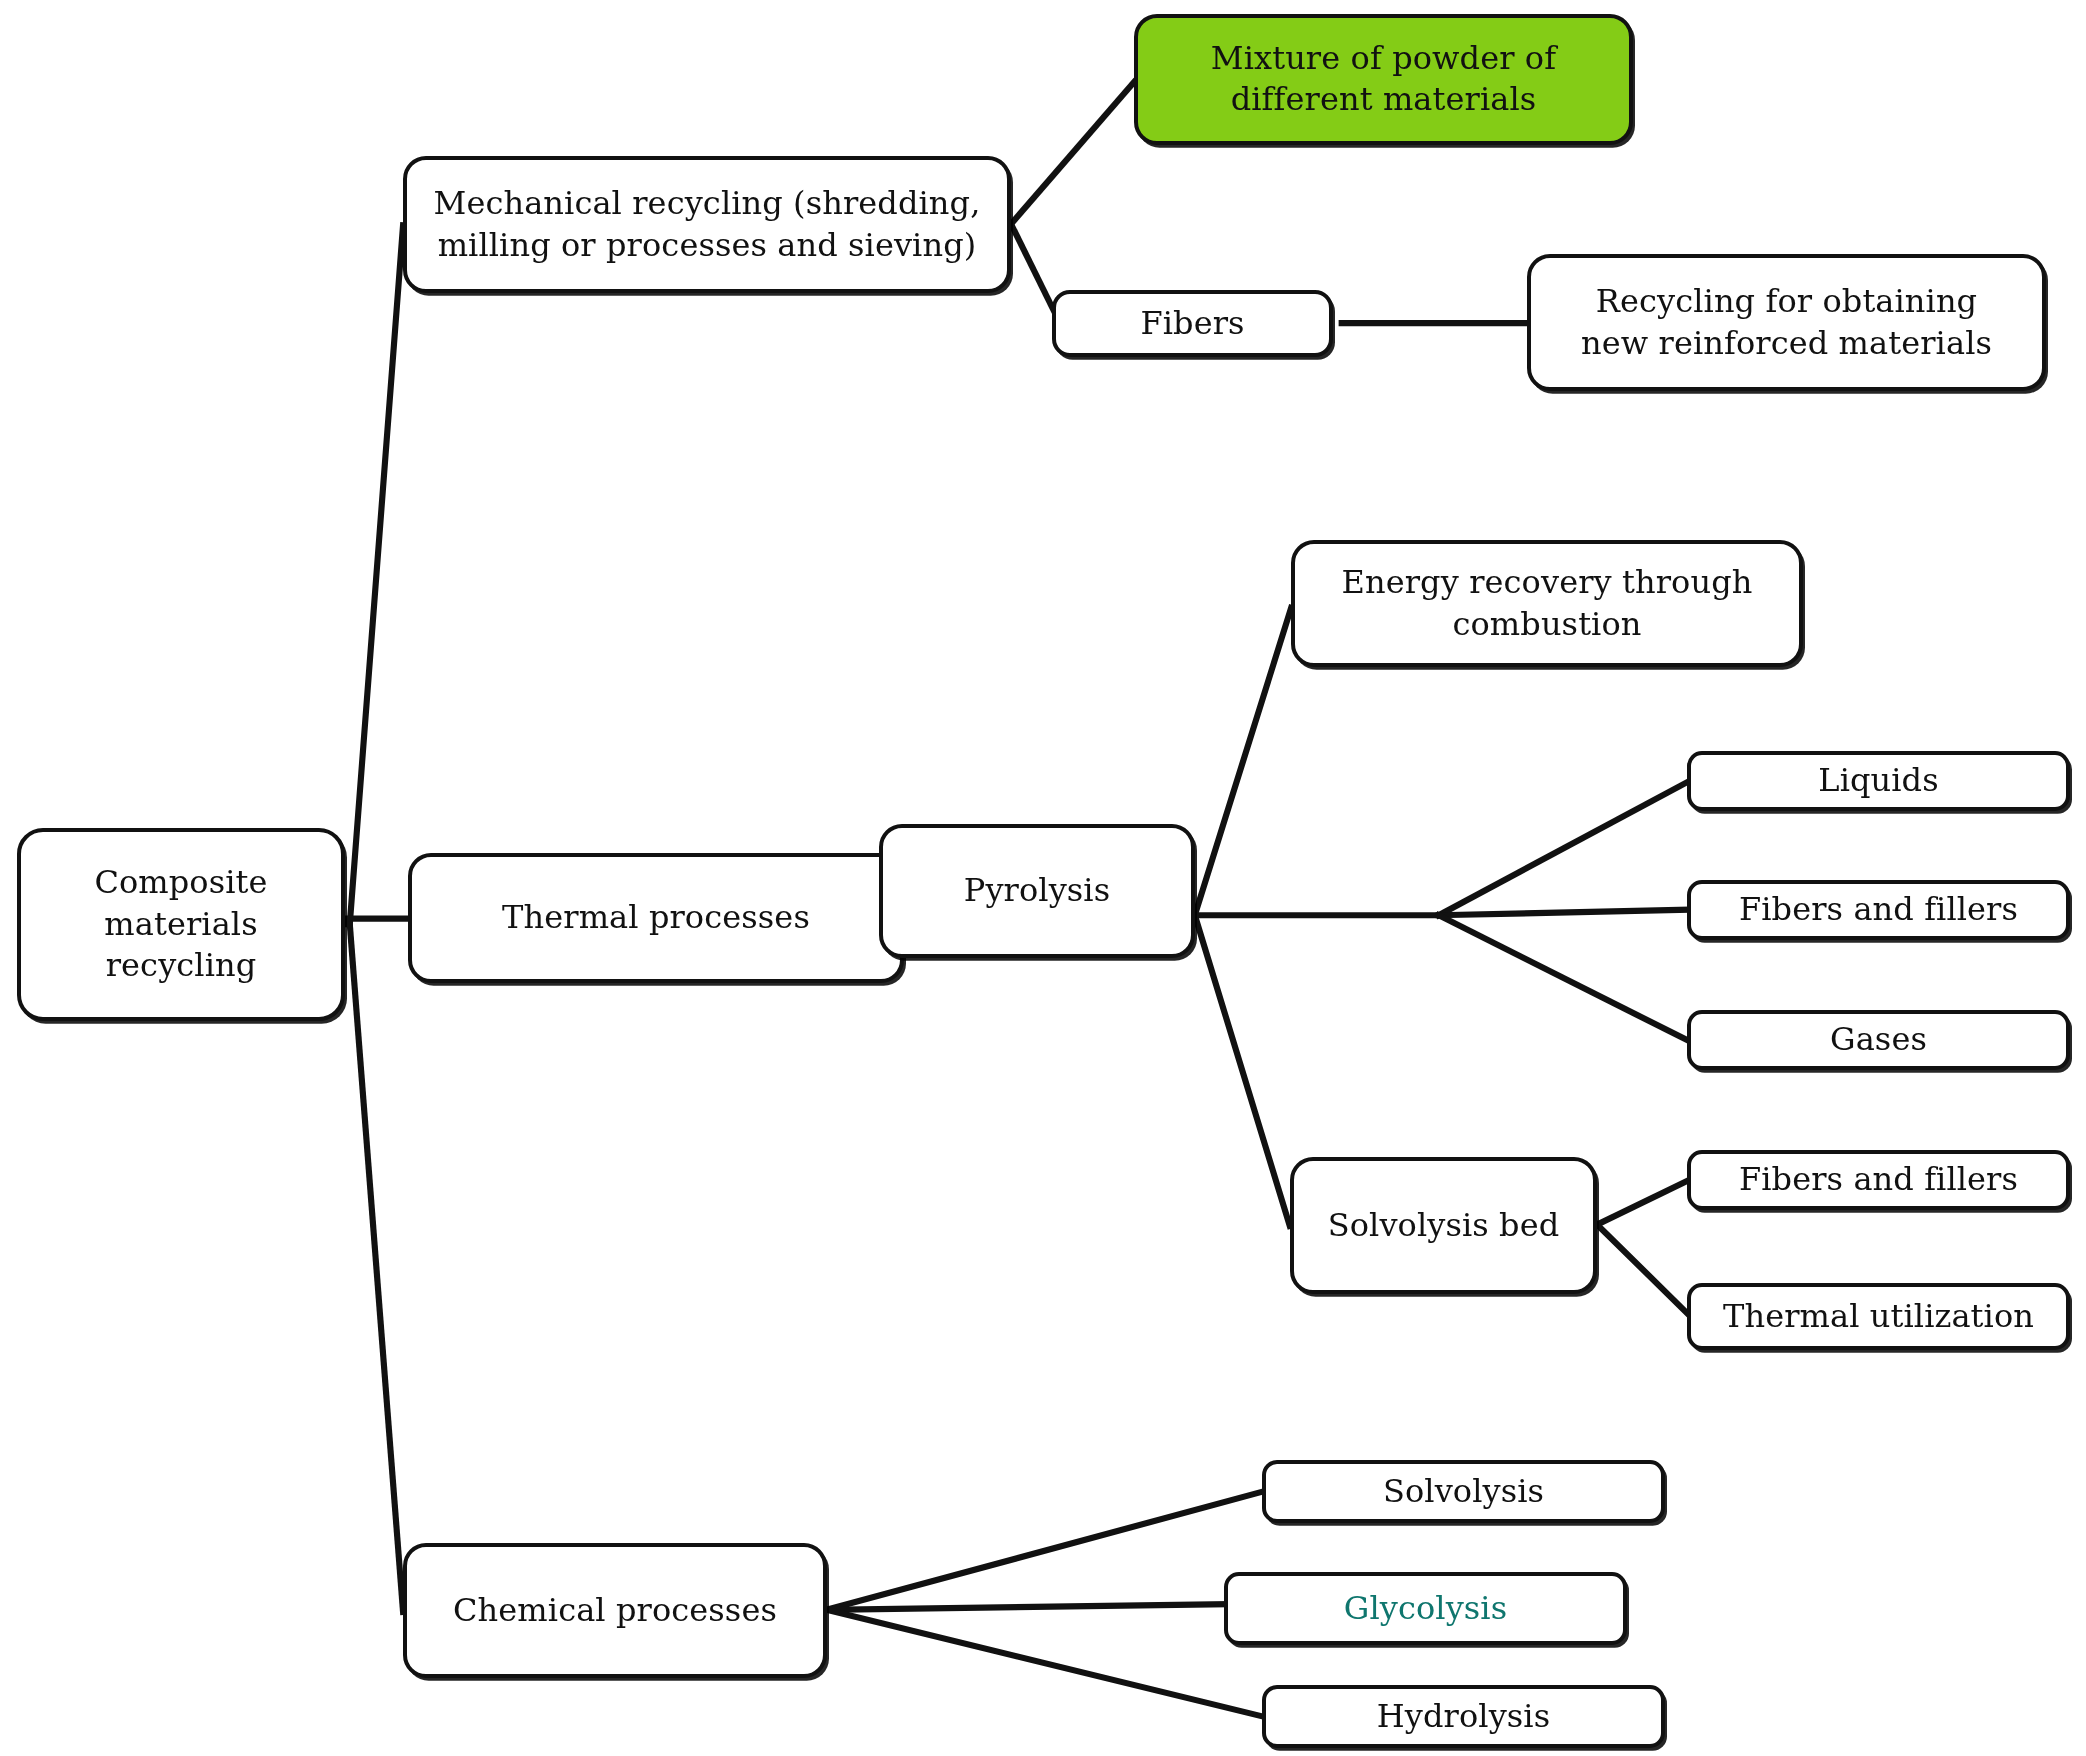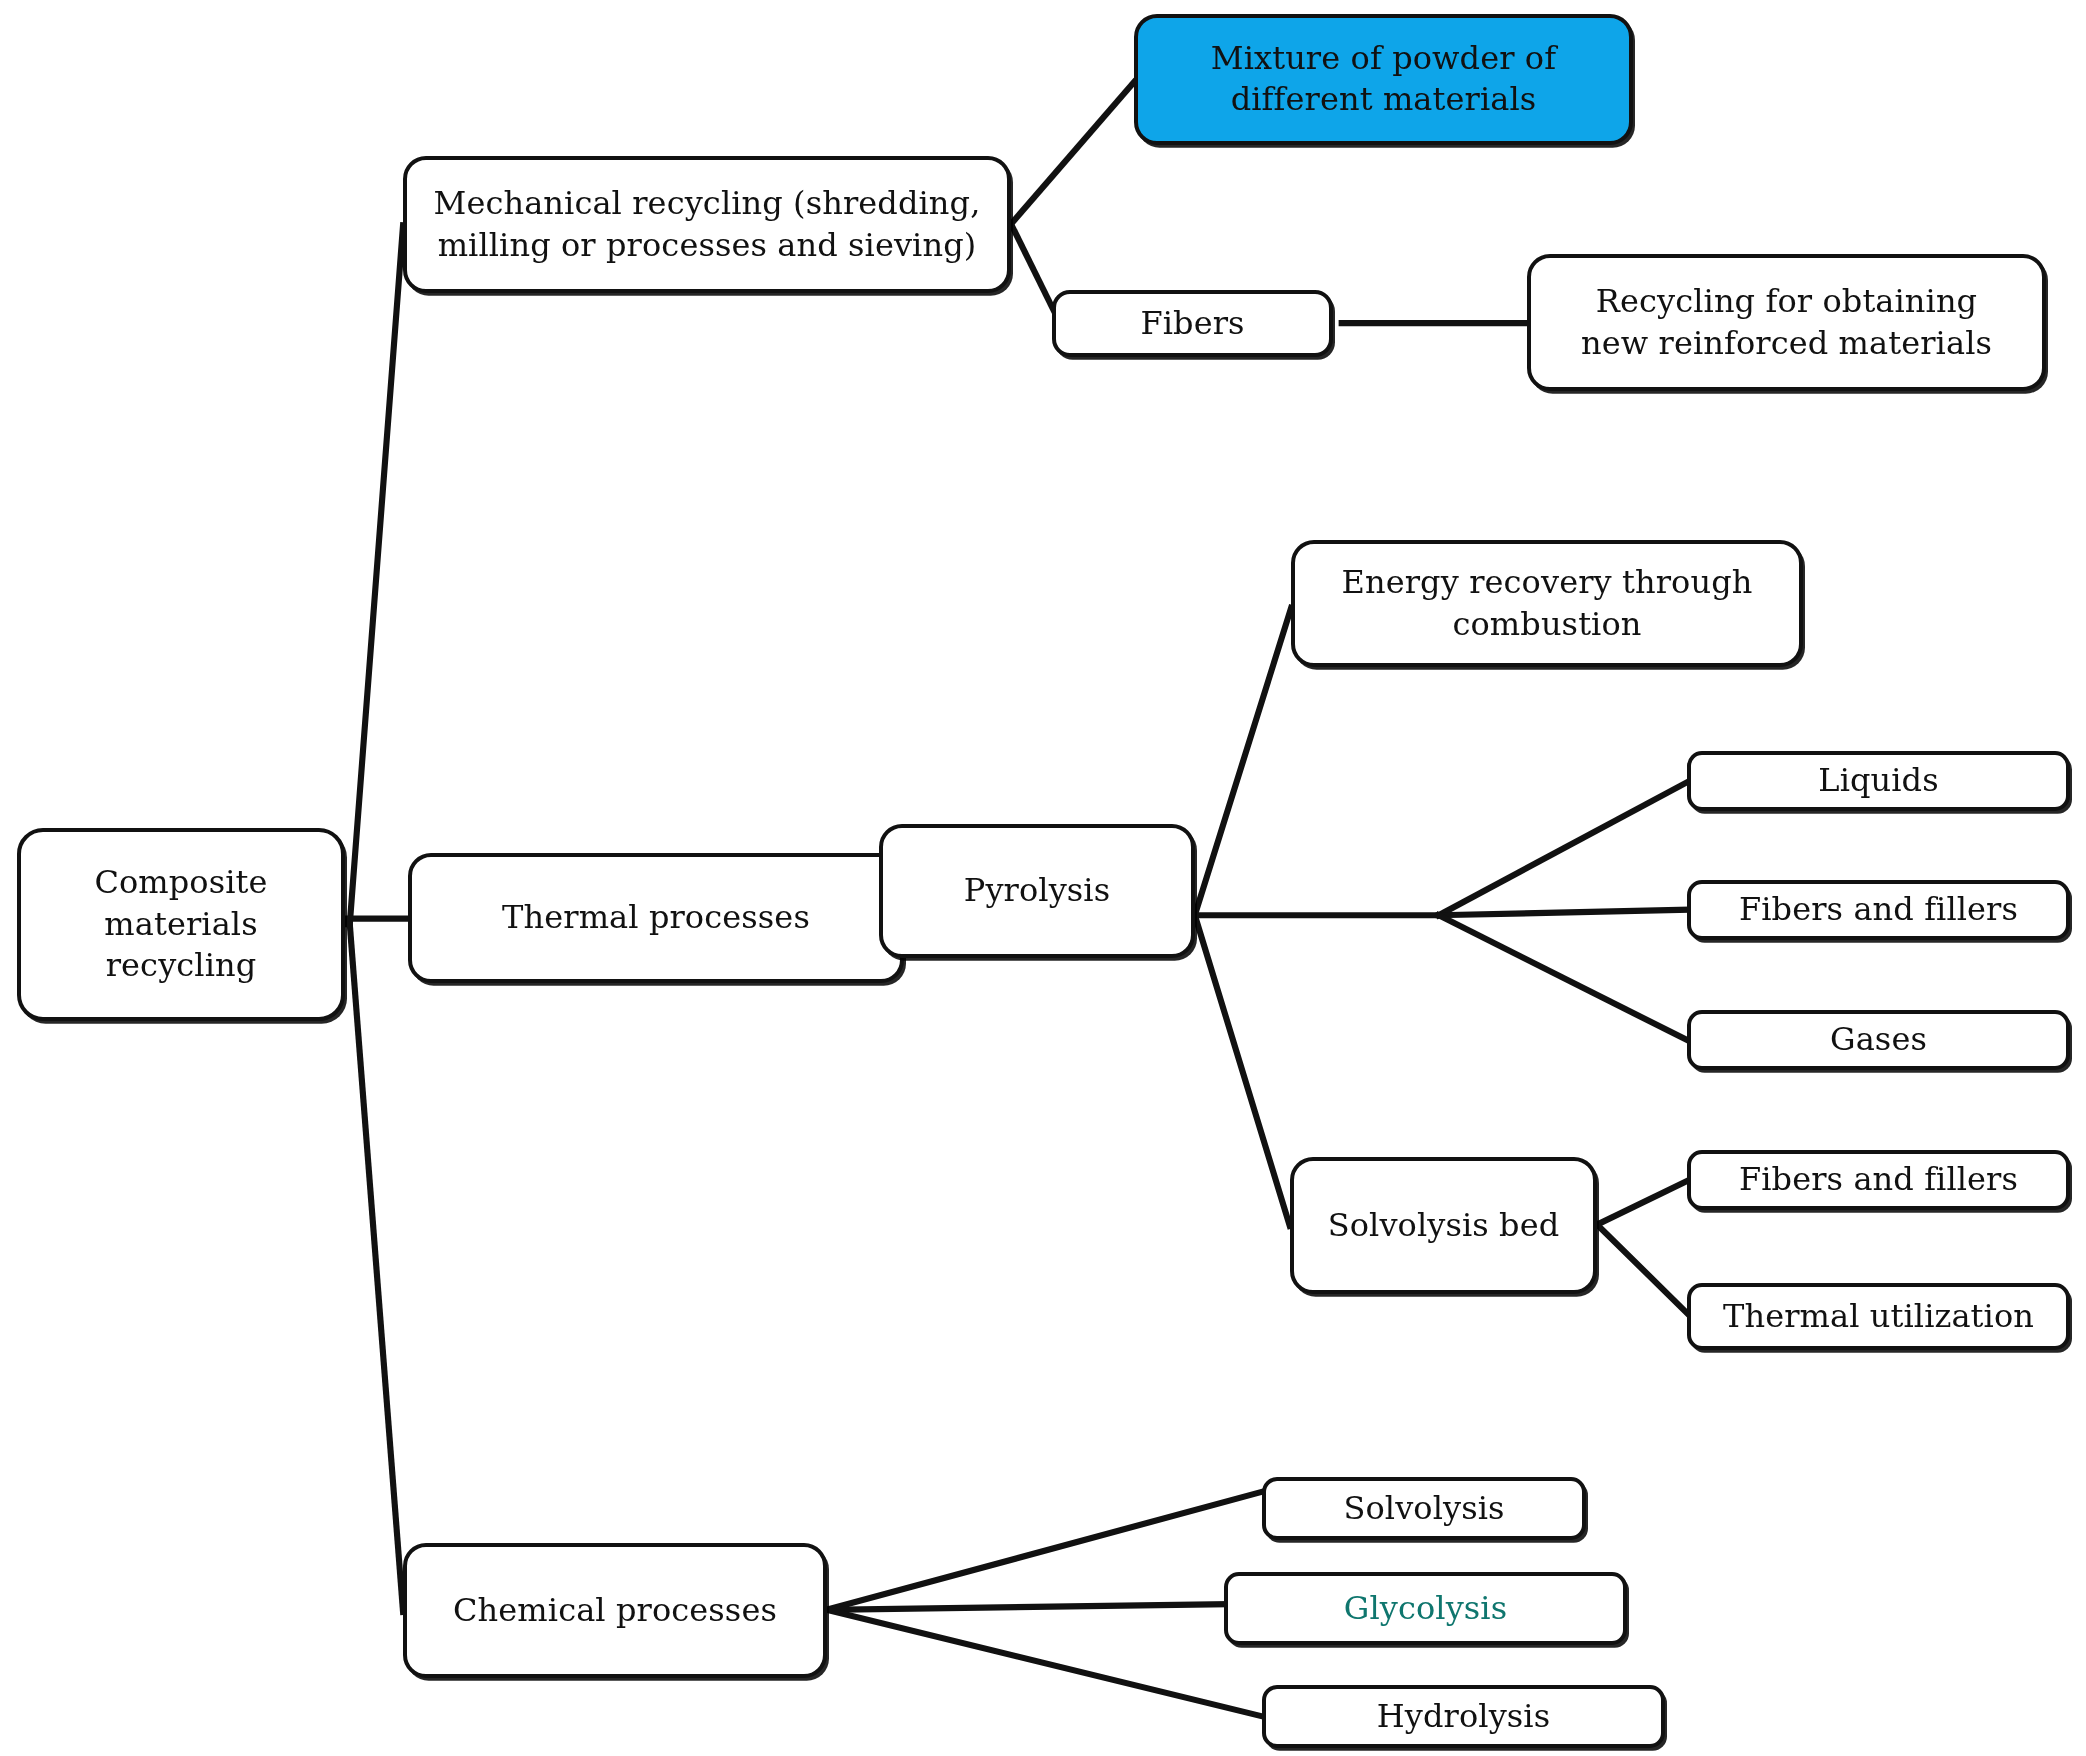--- a/index.html
+++ b/index.html
@@ -84,21 +84,21 @@
   <div id="node-layer">
       <div class="node" style="left: 17px; top: 828px; width: 328px; height: 193px; border-radius: 26px; font-size: 32px; border-color: rgb(17, 17, 17); background: rgb(255, 255, 255); color: rgb(17, 17, 17);">
         <span class="node-text">Composite
 materials
 recycling</span>
       </div>
       <div class="node" style="left: 403px; top: 156px; width: 608px; height: 137px; border-radius: 23px; font-size: 32px; border-color: rgb(17, 17, 17); background: rgb(255, 255, 255); color: rgb(17, 17, 17);">
         <span class="node-text">Mechanical recycling (shredding,
 milling or processes and sieving)</span>
       </div>
-      <div class="node" style="left: 1134px; top: 13.7px; width: 499px; height: 131px; border-radius: 23px; font-size: 32px; border-color: rgb(17, 17, 17); background: #0ea5e9; color: rgb(17, 17, 17);">
+      <div class="node" style="left: 1134px; top: 13.7px; width: 499px; height: 131px; border-radius: 23px; font-size: 32px; border-color: rgb(17, 17, 17); background: #84cc16; color: rgb(17, 17, 17);">
         <span class="node-text">Mixture of powder of
 different materials</span>
       </div>
       <div class="node" style="left: 1052px; top: 290px; width: 281px; height: 67px; border-radius: 18px; font-size: 32px; border-color: rgb(17, 17, 17); background: rgb(255, 255, 255); color: rgb(17, 17, 17);">
         <span class="node-text">Fibers</span>
       </div>
       <div class="node" style="left: 1527px; top: 254px; width: 519px; height: 137px; border-radius: 23px; font-size: 32px; border-color: rgb(17, 17, 17); background: rgb(255, 255, 255); color: rgb(17, 17, 17);">
         <span class="node-text">Recycling for obtaining
 new reinforced materials</span>
       </div>
@@ -126,21 +126,21 @@
       </div>
       <div class="node" style="left: 1687px; top: 1150px; width: 383px; height: 60px; border-radius: 15px; font-size: 32px; border-color: rgb(17, 17, 17); background: rgb(255, 255, 255); color: rgb(17, 17, 17);">
         <span class="node-text">Fibers and fillers</span>
       </div>
       <div class="node" style="left: 1687px; top: 1283px; width: 383px; height: 67px; border-radius: 15px; font-size: 32px; border-color: rgb(17, 17, 17); background: rgb(255, 255, 255); color: rgb(17, 17, 17); align-items: center;">
         <span class="node-text">Thermal utilization</span>
       </div>
       <div class="node" style="left: 403px; top: 1543px; width: 424px; height: 135px; border-radius: 23px; font-size: 32px; border-color: rgb(17, 17, 17); background: rgb(255, 255, 255); color: rgb(17, 17, 17);">
         <span class="node-text">Chemical processes</span>
       </div>
-      <div class="node" style="left: 1262px; top: 1460px; width: 324px; height: 63px; border-radius: 15px; font-size: 32px; border-color: rgb(17, 17, 17); background: rgb(255, 255, 255); color: rgb(17, 17, 17); margin-top: 17px;">
+      <div class="node" style="left: 1262px; top: 1460px; width: 403px; height: 63px; border-radius: 15px; font-size: 32px; border-color: rgb(17, 17, 17); background: rgb(255, 255, 255); color: rgb(17, 17, 17);">
         <span class="node-text">Solvolysis</span>
       </div>
       <div class="node" style="left: 1224px; top: 1572px; width: 403px; height: 73px; border-radius: 15px; font-size: 32px; border-color: rgb(17, 17, 17); background: rgb(255, 255, 255); color: #0f766e;">
         <span class="node-text">Glycolysis</span>
       </div>
       <div class="node" style="left: 1262px; top: 1685px; width: 403px; height: 63px; border-radius: 15px; font-size: 32px; border-color: rgb(17, 17, 17); background: rgb(255, 255, 255); color: rgb(17, 17, 17);">
         <span class="node-text">Hydrolysis</span>
       </div>
     </div>
 

